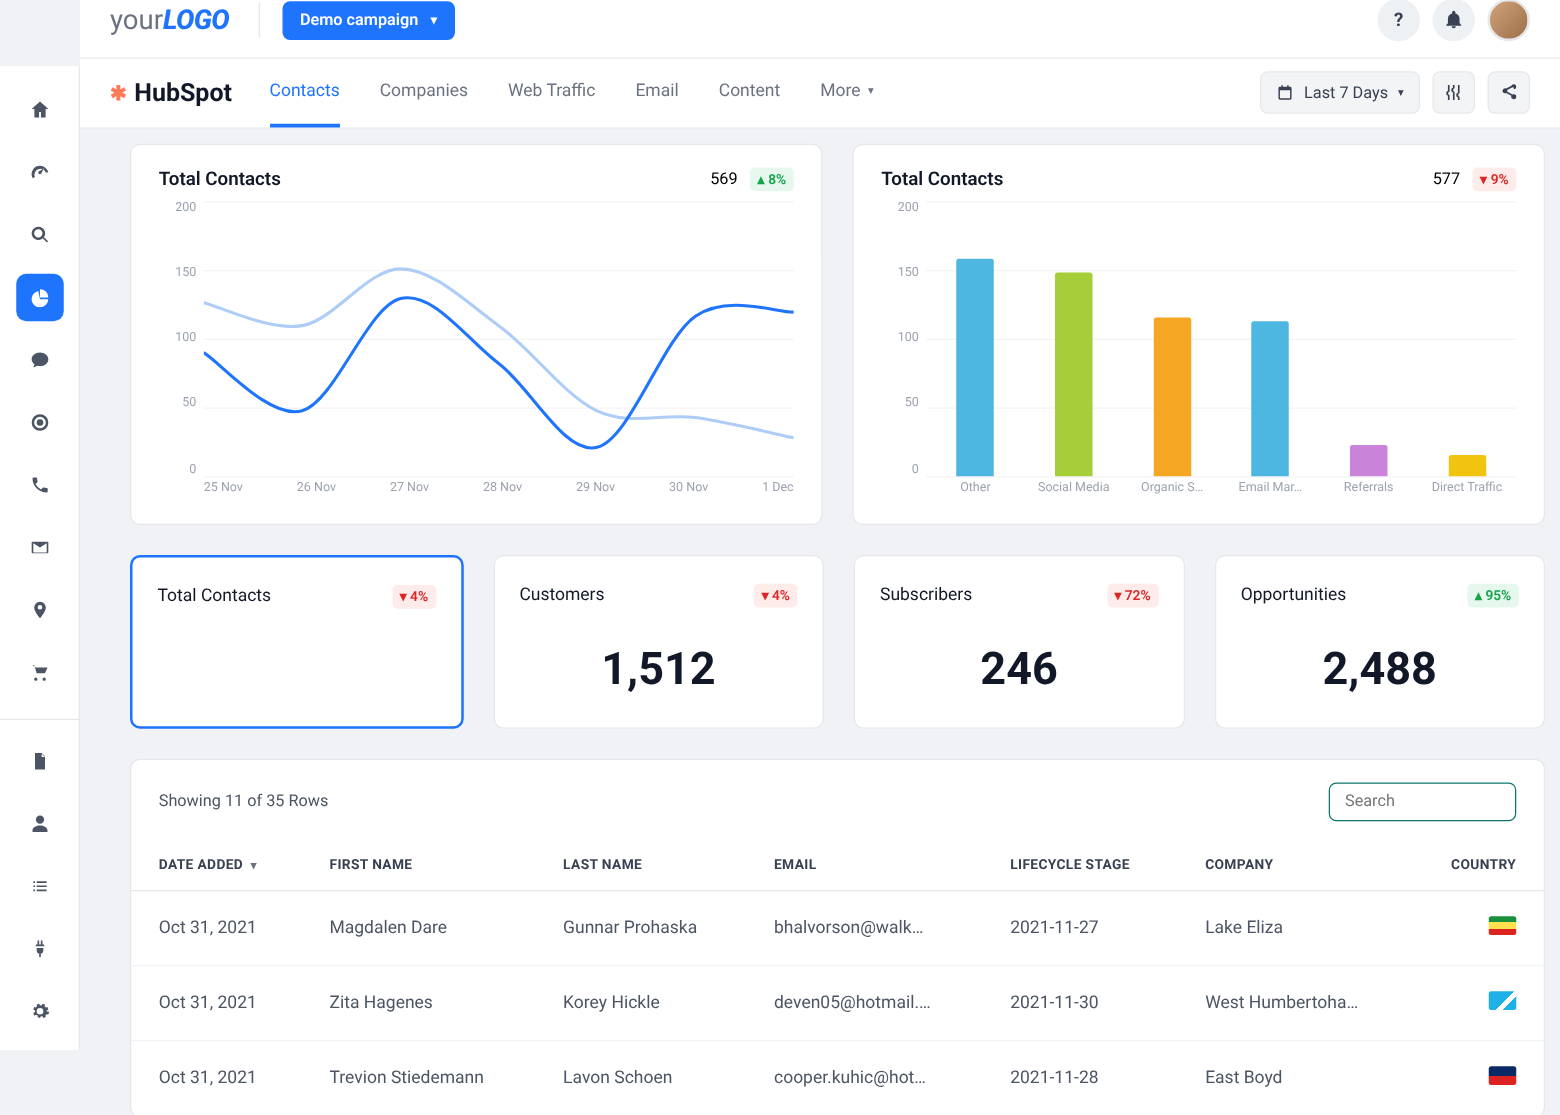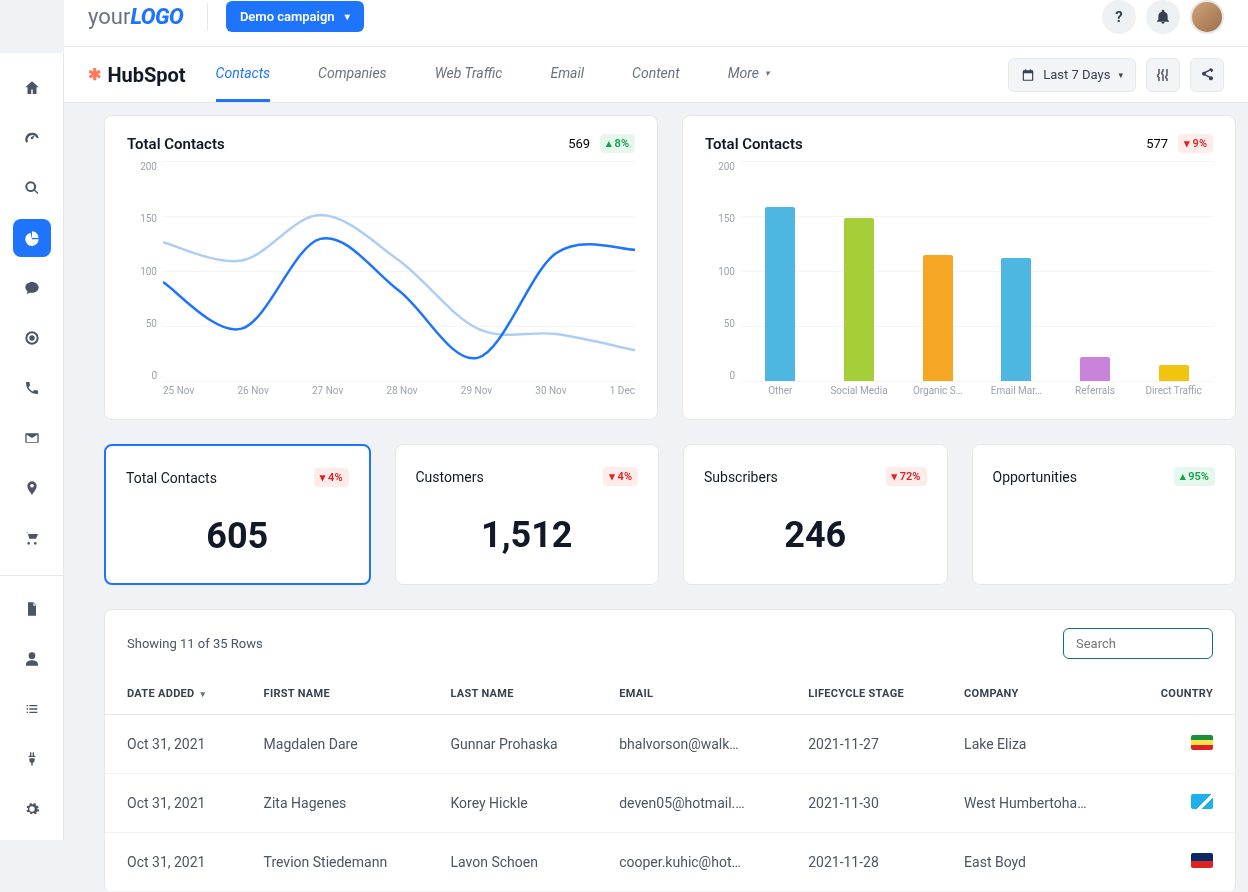--- a/index.html
+++ b/index.html
@@ -16,21 +16,21 @@
 .logo sup { font-size: 9px; color: #9ca3af; position: relative; top: -12px; left: 2px; }
 .vdiv { width: 1px; height: 28px; background: #e5e7eb; margin: 0 18px; }
 .campaign-btn { background: #1e74fd; color: #fff; border: none; border-radius: 6px; padding: 8px 14px; font-size: 13px; font-weight: 600; display: flex; align-items: center; cursor: pointer; }
 .campaign-btn .chev { margin-left: 10px; font-size: 10px; }
 .topbar-right { margin-left: auto; display: flex; align-items: center; gap: 10px; }
 .circle-btn { width: 34px; height: 34px; border-radius: 50%; background: #eef1f4; border: none; display: flex; align-items: center; justify-content: center; color: #374151; font-size: 15px; cursor: pointer; }
 .avatar { width: 34px; height: 34px; border-radius: 50%; background: linear-gradient(135deg,#d1a378,#9c6f4b); border: 2px solid #e5e7eb; }
 .subheader { height: 56px; background: #fff; border-bottom: 1px solid #e5e7eb; display: flex; align-items: center; padding: 0 24px; }
 .hubspot-logo { display: flex; align-items: center; font-size: 20px; font-weight: 700; color: #111827; margin-right: 30px; }
 .hs-mark { color: #ff7a59; margin-right: 6px; font-size: 16px; }
-.tabs { display: flex; gap: 48px; height: 100%; font-style: italic; }
+.tabs { display: flex; gap: 32px; height: 100%; }
 .tab { display: flex; align-items: center; height: 100%; font-size: 14px; color: #6b7280; cursor: pointer; border-bottom: 3px solid transparent; }
 .tab.active { color: #1e74fd; border-bottom-color: #1e74fd; }
 .tab .chev { font-size: 9px; margin-left: 6px; }
 .subheader-right { margin-left: auto; display: flex; gap: 10px; }
 .pill-btn { background: #f3f4f6; border: 1px solid #e5e7eb; border-radius: 6px; padding: 7px 12px; font-size: 13px; color: #374151; display: flex; align-items: center; gap: 8px; cursor: pointer; }
 .pill-btn .chev { font-size: 9px; }
 .icon-sq-btn { width: 34px; height: 34px; background: #f3f4f6; border: 1px solid #e5e7eb; border-radius: 6px; display: flex; align-items: center; justify-content: center; cursor: pointer; color: #374151; }
 .content { padding: 12px; overflow: hidden; margin-left: 28px; }
 .row { display: flex; gap: 24px; }
 .card { background: #fff; border: 1px solid #e5e7eb; border-radius: 8px; padding: 18px 22px; }
@@ -352,41 +352,41 @@
           </div>
         </div>
       </div>
 
       <div class="stats-row" id="stats-row">
           <div class="stat-card active">
             <div class="stat-head">
               <div class="stat-title">Total Contacts</div>
               <div class="badge down">▾ 4%</div>
             </div>
-            <div class="stat-value">605</div>
           </div>
           <div class="stat-card">
             <div class="stat-head">
               <div class="stat-title">Customers</div>
               <div class="badge down">▾ 4%</div>
             </div>
             <div class="stat-value">1,512</div>
           </div>
           <div class="stat-card">
             <div class="stat-head">
               <div class="stat-title">Subscribers</div>
               <div class="badge down">▾ 72%</div>
             </div>
             <div class="stat-value">246</div>
           </div>
           <div class="stat-card">
             <div class="stat-head">
               <div class="stat-title">Opportunities</div>
               <div class="badge up">▴ 95%</div>
             </div>
+            <div class="stat-value">2,488</div>
           </div>
         </div>
 
       <div class="table-card">
         <div class="table-top">
           <div class="table-info">Showing 11 of 35 Rows</div>
           <input class="search-input" placeholder="Search" style="">
         </div>
         <table class="tbl">
           <thead>

